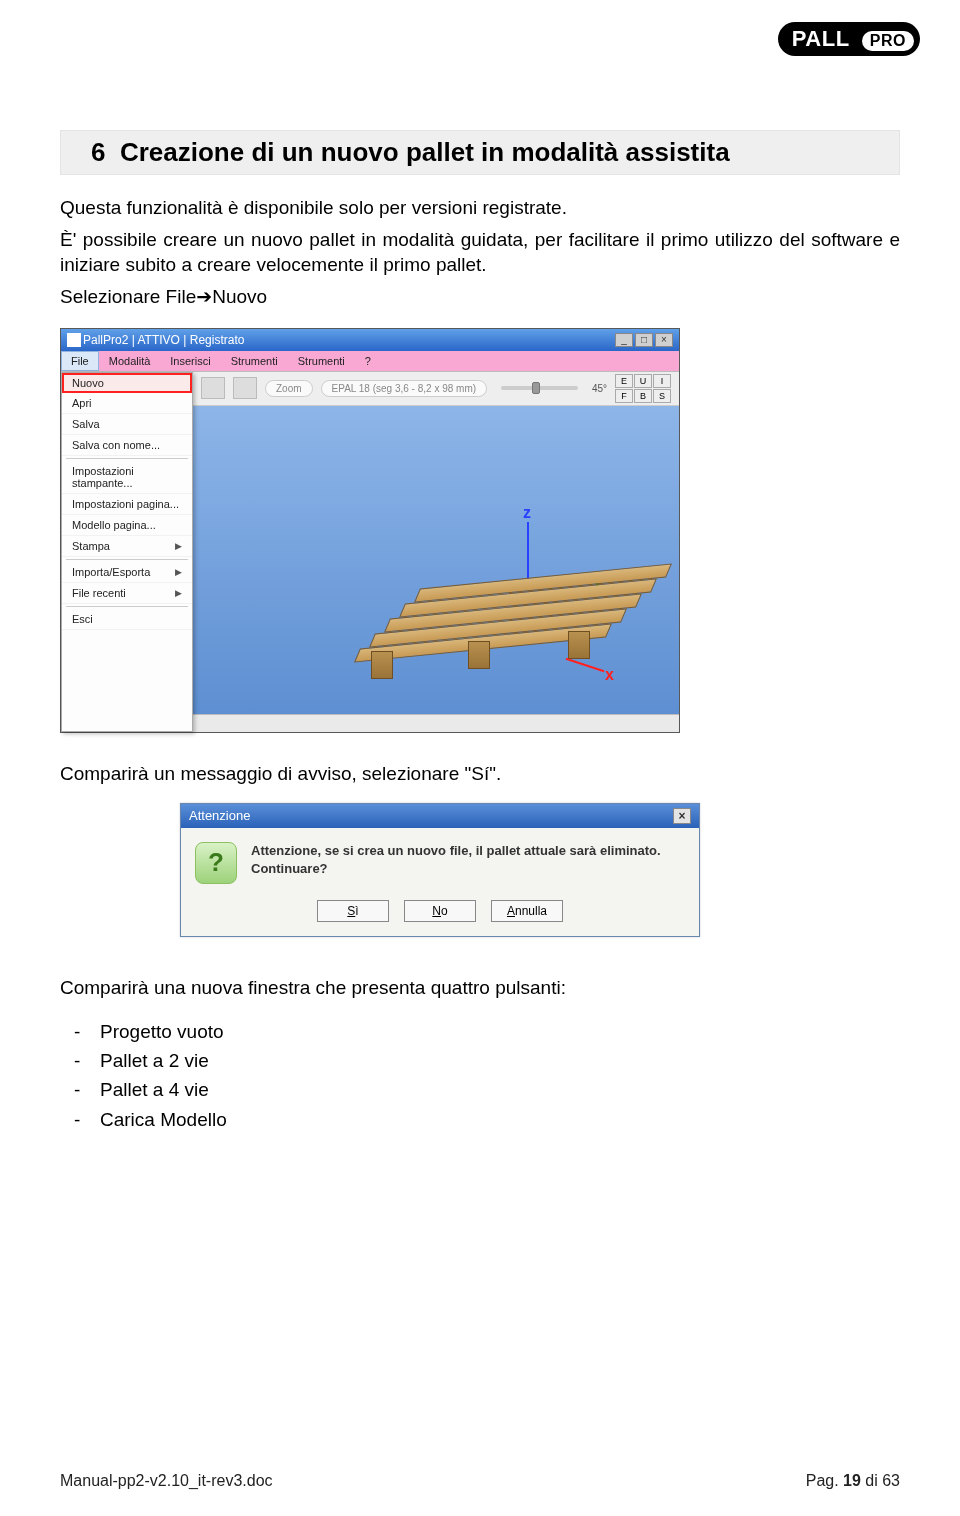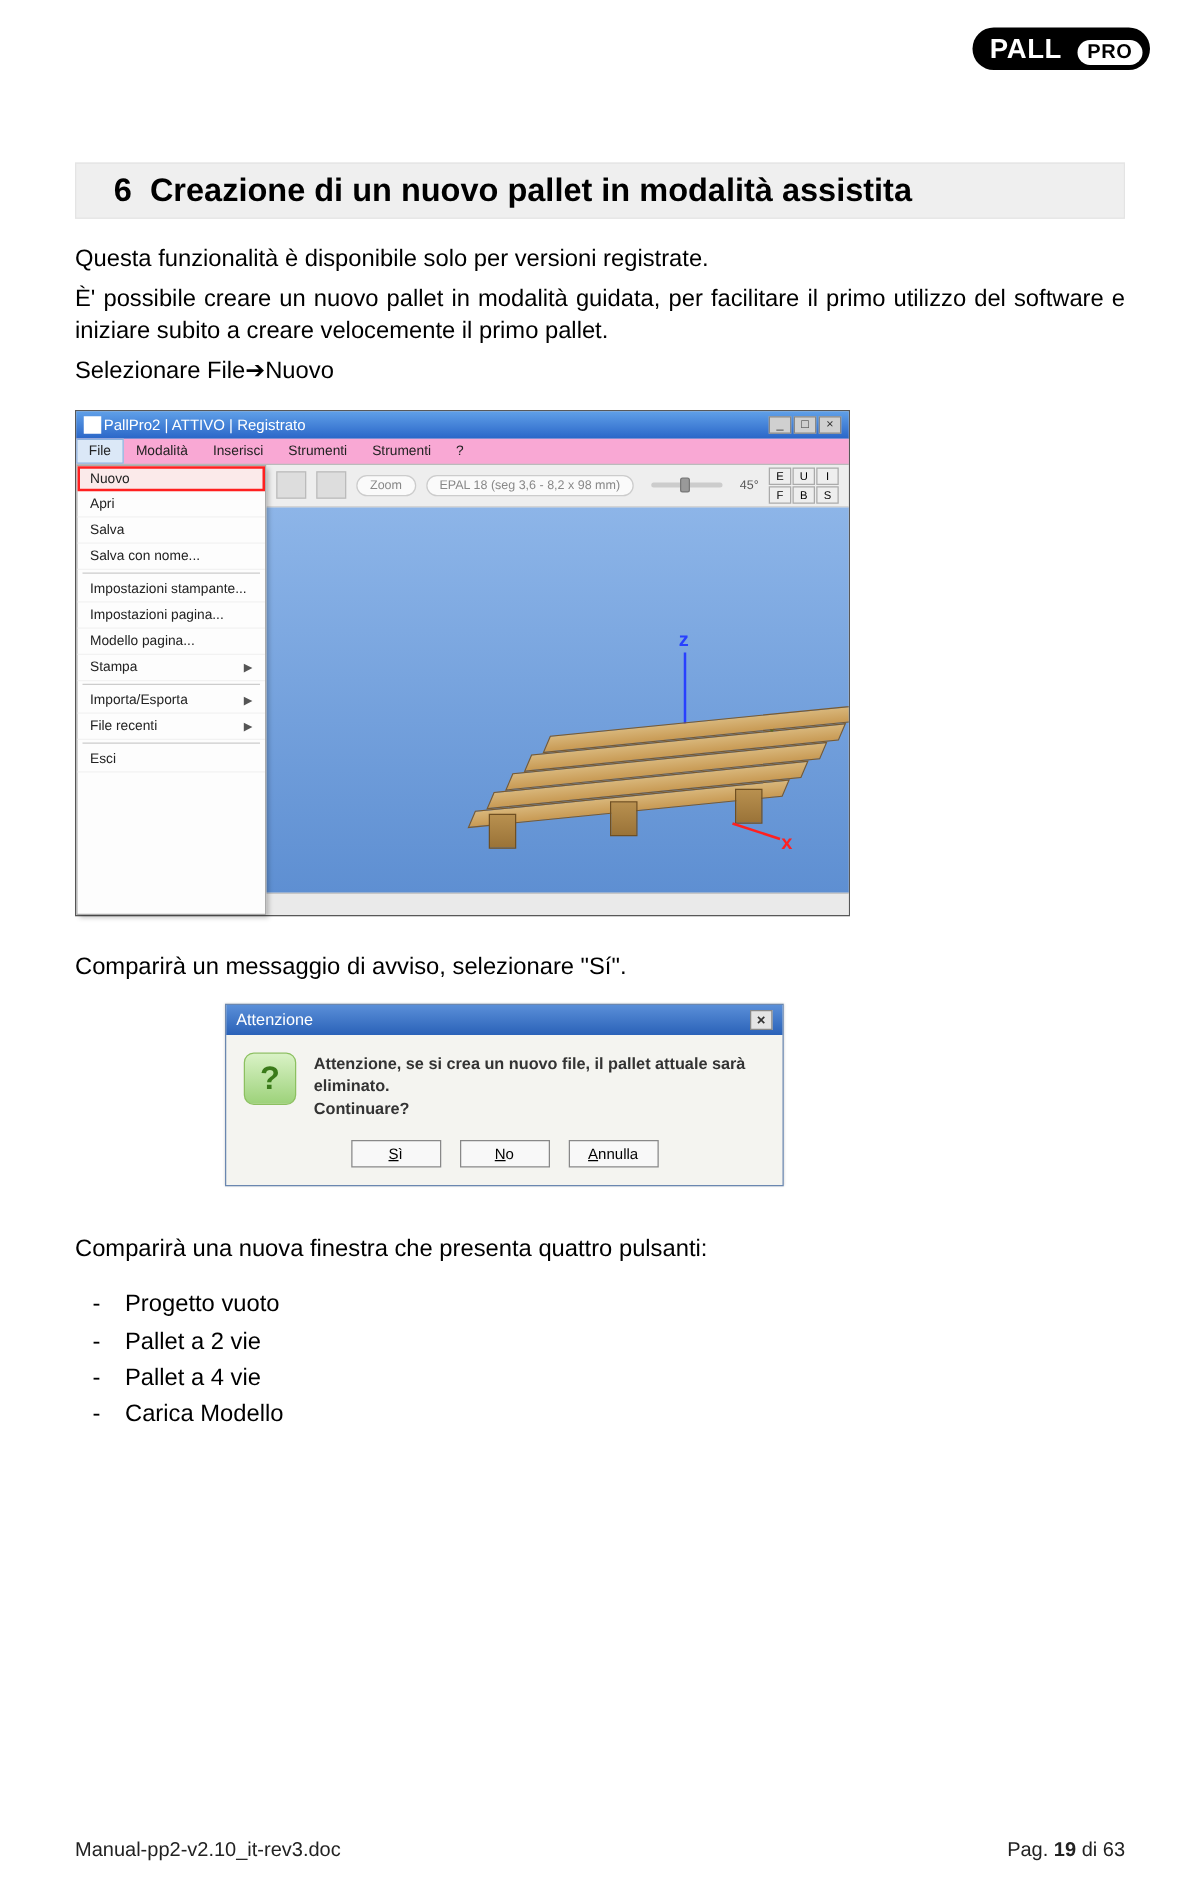--- a/index.html
+++ b/index.html
@@ -15,21 +15,21 @@
   .app-window { width: 620px; border: 1px solid #585858; background: #e6e6e6; font-family: Tahoma, Arial, sans-serif; font-size: 11px; margin-bottom: 30px; }
   .app-title { background: linear-gradient(#60a0e8,#2a66c8); color: #fff; padding: 4px 6px; font-size: 12px; display: flex; align-items: center; justify-content: space-between; }
   .app-title .t-left { display: flex; gap: 2px; }
   .t-icon { width: 14px; height: 14px; background: #fff; }
   .win-btns { display: flex; gap: 2px; }
   .win-btn { width: 18px; height: 14px; background: #d0d0d0; border: 1px solid #888; font-size: 10px; text-align: center; line-height: 12px; color: #333; }
   .menubar { display: flex; background: #f9a8d4; border-bottom: 1px solid #bbb; }
   .menubar .m { padding: 4px 10px; color: #222; }
   .menubar .m.open { background: #dbe8f7; border: 1px solid #8fb3de; padding: 3px 9px; }
   .app-body { display: flex; height: 360px; }
-  .dropdown { width: 152px; background: #fdfdfd; border: 1px solid #aaa; box-shadow: 2px 2px 4px rgba(0,0,0,.25); position: relative; z-index: 2; }
+  .dropdown { width: 132px; background: #fdfdfd; border: 1px solid #aaa; box-shadow: 2px 2px 4px rgba(0,0,0,.25); position: relative; z-index: 2; }
   .dropdown .item { padding: 4px 10px; border-bottom: 1px solid #f2f2f2; color: #222; display: flex; justify-content: space-between; align-items: center; }
   .dropdown .item.hl { border: 2px solid #ff2020; padding: 2px 8px; background: #fbeaea; }
   .dropdown .sep { height: 1px; background: #ccc; margin: 2px 4px; }
   .tri { font-size: 9px; color: #555; }
   .workarea { flex: 1; display: flex; flex-direction: column; }
   .toolbar { height: 34px; background: #eee; border-bottom: 1px solid #ccc; display: flex; align-items: center; padding: 0 8px; gap: 8px; }
   .tb-btn { width: 24px; height: 22px; background: #ddd; border: 1px solid #bbb; }
   .pill { background: #fafafa; border: 1px solid #ccc; border-radius: 10px; padding: 2px 10px; font-size: 10px; color: #888; }
   .slider { flex: 1; height: 4px; background: #ccc; border-radius: 2px; position: relative; margin: 0 6px; max-width: 110px; }
   .slider .thumb { position: absolute; top: -4px; left: 40%; width: 8px; height: 12px; background: #999; border: 1px solid #777; border-radius: 2px; }
@@ -52,21 +52,21 @@
   .axis { position: absolute; font-weight: bold; font-size: 16px; }
   .az { color: #2840ff; top: 8px; left: 180px; }
   .az::after { content: ""; position: absolute; top: 18px; left: 4px; width: 2px; height: 60px; background: #2840ff; }
   .ax { color: #ff2020; top: 170px; left: 262px; }
   .ax::before { content: ""; position: absolute; top: -2px; left: -40px; width: 40px; height: 2px; background: #ff2020; transform: rotate(18deg); }
   .ay { color: #1d941d; top: 76px; left: 250px; }
   .statusbar { height: 18px; background: #eaeaea; border-top: 1px solid #bbb; }
 
   p.mid { font-size: 19px; margin: 10px 0 18px 0; }
 
-  .dialog { width: 447px; margin-left: 120px; border: 1px solid #6a87b0; font-family: Tahoma, Arial, sans-serif; background: #f4f4f0; margin-bottom: 40px; box-shadow: 0 0 2px rgba(0,0,0,.2); }
+  .dialog { width: 520px; margin-left: 120px; border: 1px solid #6a87b0; font-family: Tahoma, Arial, sans-serif; background: #f4f4f0; margin-bottom: 40px; box-shadow: 0 0 2px rgba(0,0,0,.2); }
   .dialog .titlebar { background: linear-gradient(#5a8fd8,#2a62b8); color: #fff; padding: 4px 8px; font-size: 13px; display: flex; justify-content: space-between; align-items: center; }
   .dialog .closebox { width: 18px; height: 16px; background: #e4e4e4; color: #333; border: 1px solid #888; text-align: center; line-height: 14px; font-size: 12px; font-weight: bold; }
   .dialog .content { display: flex; padding: 14px 14px 10px 14px; gap: 14px; align-items: flex-start; }
   .qicon { width: 42px; height: 42px; border-radius: 8px; background: linear-gradient(#d9f2c6,#9dd27a); border: 1px solid #8cc060; display: flex; align-items: center; justify-content: center; font-size: 26px; font-weight: bold; color: #3a7a1a; flex-shrink: 0; }
   .dialog .msg { font-size: 13px; color: #333; line-height: 1.4; }
   .dialog .msg .b { font-weight: bold; }
   .dialog .btns { display: flex; gap: 15px; justify-content: center; padding: 6px 0 14px 0; }
   .dbtn { min-width: 72px; padding: 3px 10px; background: #f8f8f8; border: 1px solid #888; font-size: 12px; text-align: center; }
   .dbtn u { text-decoration: underline; }
 

